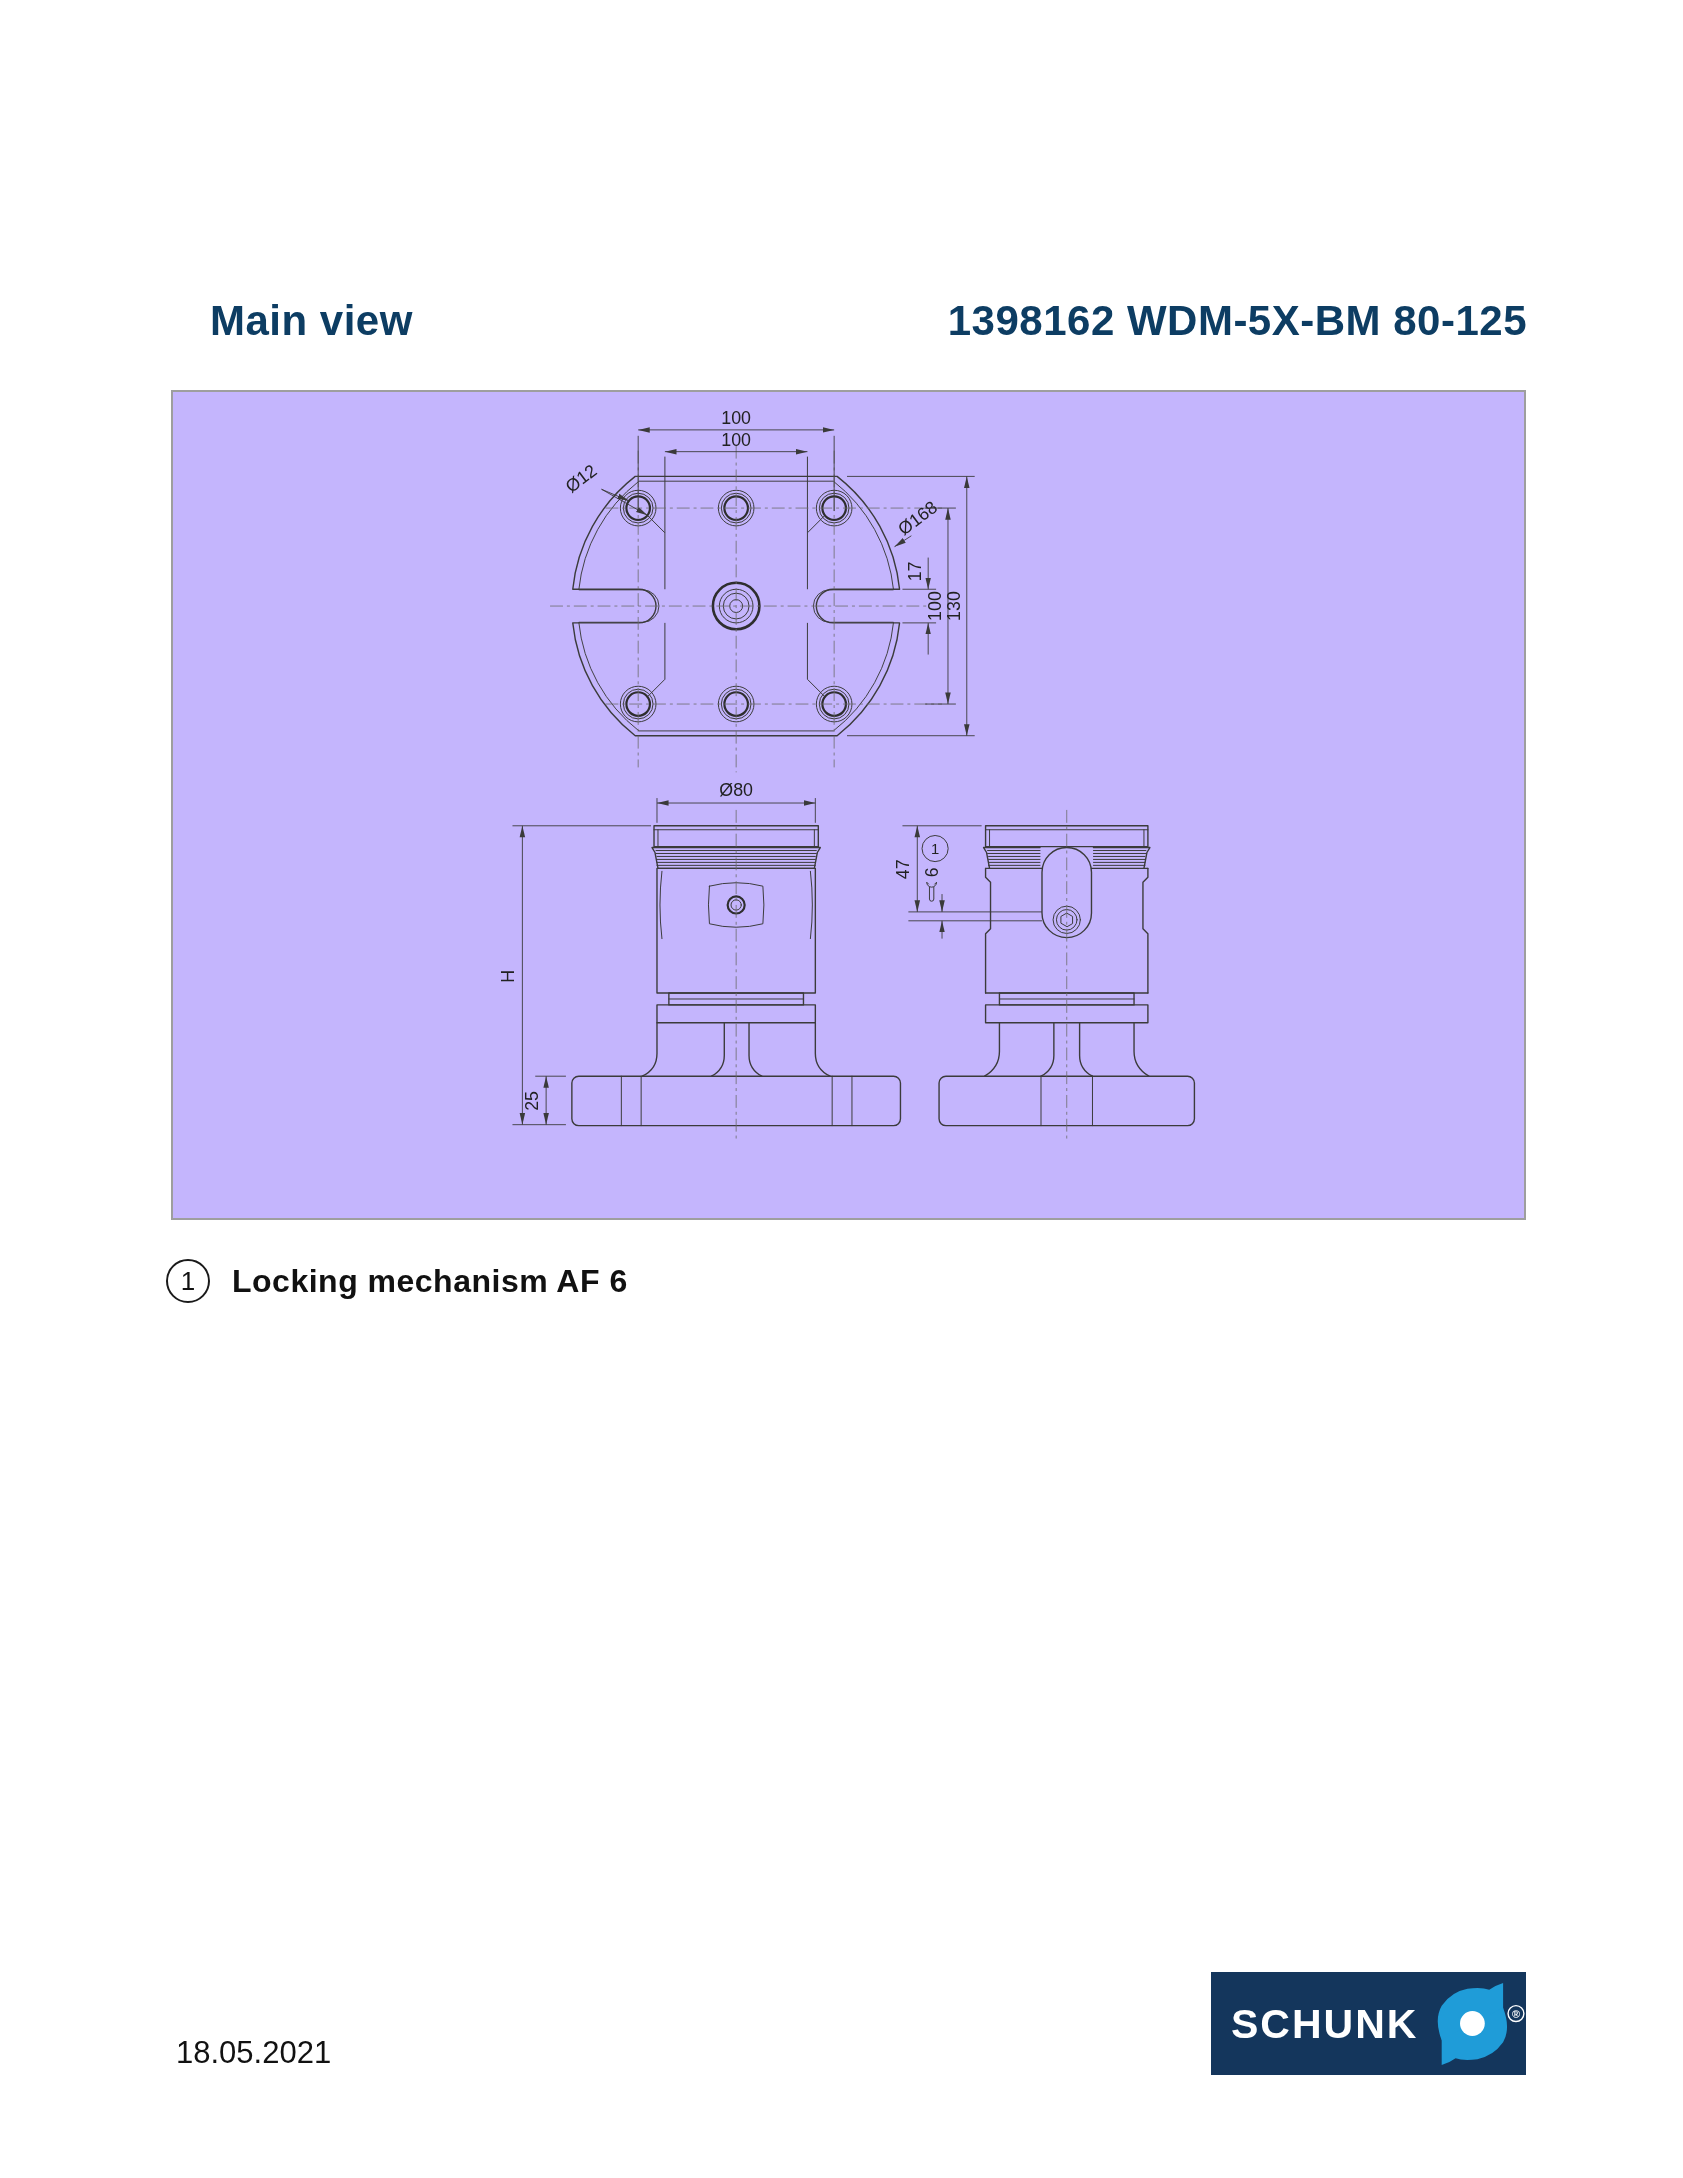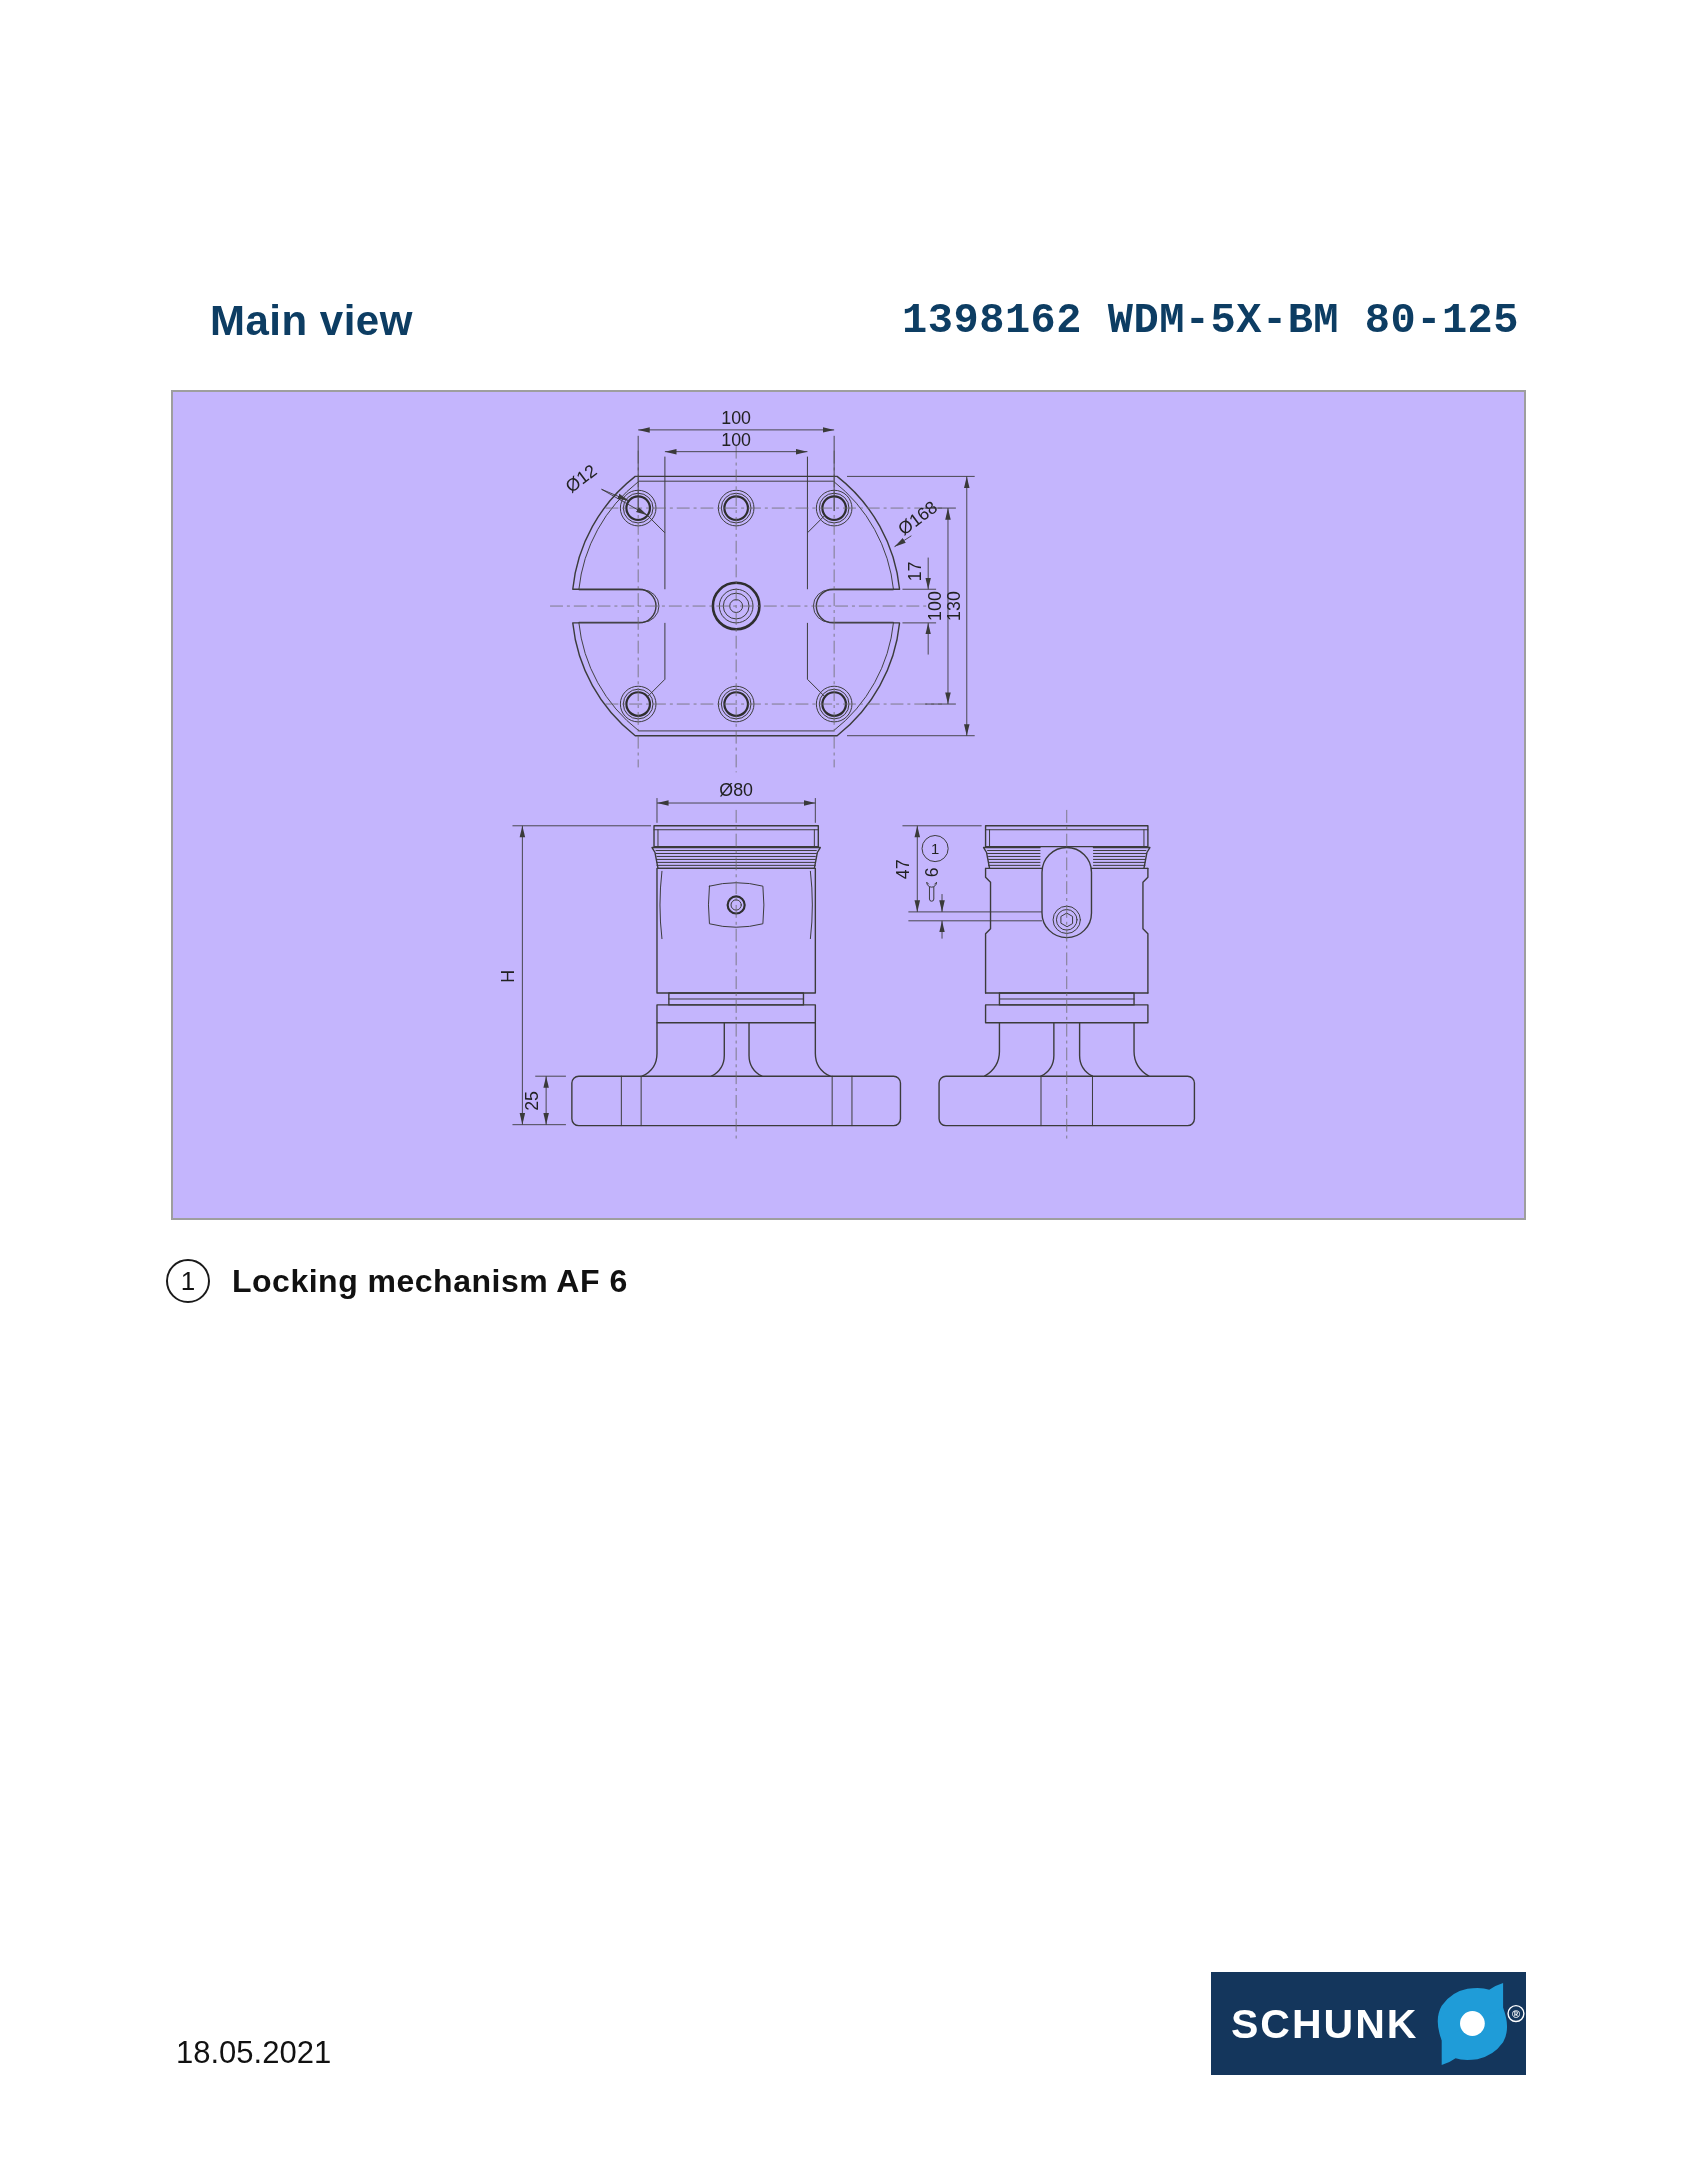--- a/index.html
+++ b/index.html
@@ -1,20 +1,20 @@
 <!DOCTYPE html>
 <html style="--navy: #0d3d63; --logo-bg: #14365c; --logo-blue: #1f9cd8; --line: #9e9e9e;"><head>
 <meta charset="utf-8">
 <style>
   html,body{margin:0;padding:0;background:#ffffff;}
   body{width:1683px;height:2178px;position:relative;font-family:"Liberation Sans",sans-serif;overflow:hidden;}
   :root{--navy:#0d3d63;--logo-bg:#14365c;--logo-blue:#1f9cd8;--line:#9e9e9e;}
   .hdr{position:absolute;top:297px;font-weight:bold;font-size:42px;color:var(--navy);letter-spacing:0.5px;white-space:nowrap;}
   #hdr-left{left:174px;margin-left:36px;}
-  #hdr-right{right:164px;font-family:Liberation Mono, monospace;}
+  #hdr-right{right:156px;}
   .frame{position:absolute;left:171px;top:390px;width:1355px;height:830px;border:2px solid var(--line);box-sizing:border-box;background:#c4b5fd;}
   .legend{position:absolute;left:166px;top:1259px;display:flex;align-items:center;gap:22px;}
   .legend .balloon{width:44px;height:44px;border:2px solid #1a1a1a;border-radius:50%;display:flex;align-items:center;justify-content:center;font-size:26px;color:#111;box-sizing:border-box;}
   .legend .ltext{font-size:32px;color:#111;letter-spacing:0.5px;font-weight:bold;}
   .date{position:absolute;left:176px;top:2035px;font-size:31px;color:#111;text-align:center;}
   .logo{position:absolute;left:1211px;top:1972px;width:315px;height:103px;background:var(--logo-bg);}
   .logo .word{position:absolute;left:20px;top:50%;transform:translateY(-50%);color:#fff;font-weight:bold;font-size:41px;letter-spacing:2px;}
   .logo svg{position:absolute;right:0;top:0;}
   svg text{font-family:"Liberation Sans",sans-serif;fill:#222;}
   .dtxt{font-size:18px;}

